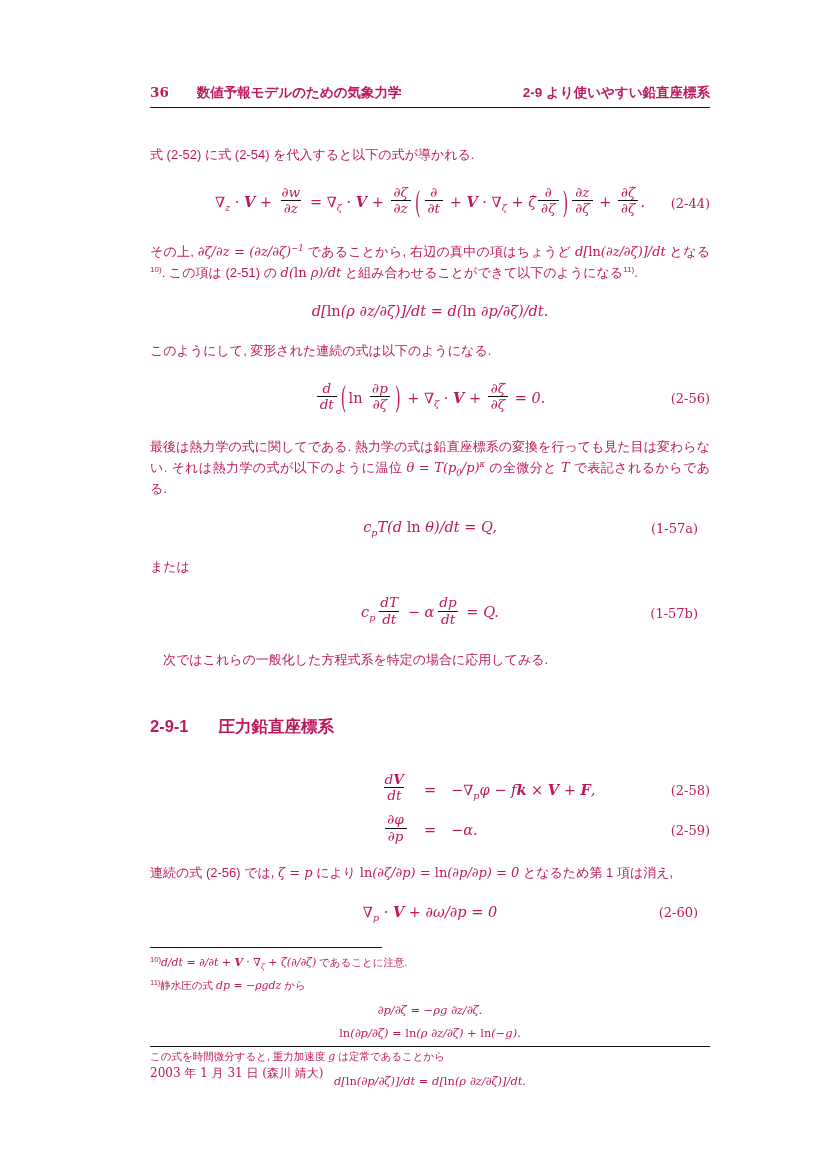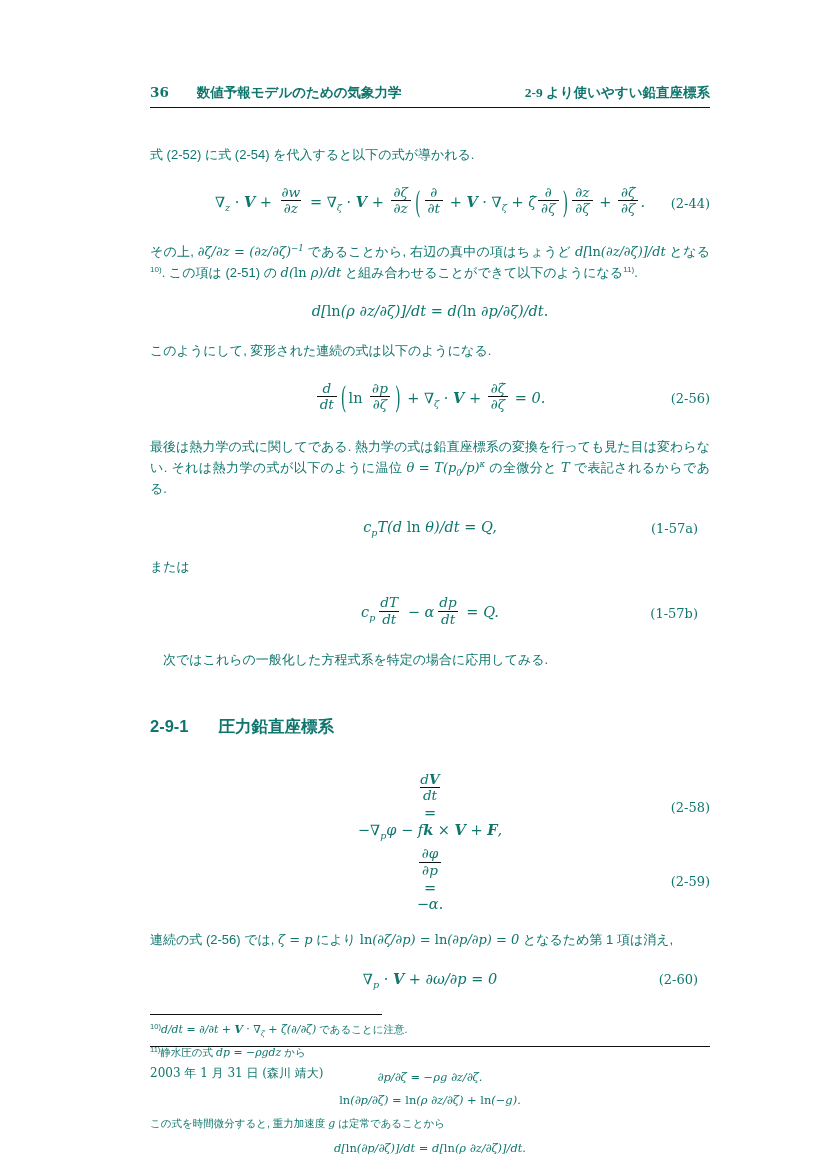--- a/index.html
+++ b/index.html
@@ -1,24 +1,24 @@
 <!DOCTYPE html>
 <html><head>
 <meta charset="utf-8">
 <style>
   html,body{margin:0;padding:0;background:#e9e9e9;}
-  .page{position:relative;width:826px;height:1169px;margin:0 auto;background:#ffffff;color:#0f766e;overflow:hidden;}
+  .page{position:relative;width:826px;height:1169px;margin:0 auto;background:#ffffff;color:#be185d;overflow:hidden;}
   .content{position:absolute;left:150px;width:560px;top:84px;}
 
   
   .pagehead{display:flex;align-items:baseline;border-bottom:1.5px solid #111;padding-bottom:5px;
             font-family:"Liberation Sans","DejaVu Sans",sans-serif;font-weight:bold;font-size:13.5px;}
   .pnum{font-family:"DejaVu Serif",serif;margin-right:28px;}
   .lhead{flex:1;}
-  .rhead{text-align:right;font-family:Liberation Serif, serif;}
+  .rhead{text-align:right;}
 
   
   .para{font-family:"Liberation Sans","DejaVu Sans",sans-serif;font-size:13px;line-height:1.62;
         text-align:justify;margin:12px 0;}
   .para.first{margin-top:36px;}
   .para.indent{text-indent:1em;}
   .fnref{font-size:0.62em;line-height:0;}
 
   
   .math{font-family:"DejaVu Serif",serif;font-style:italic;white-space:pre;}
@@ -35,21 +35,21 @@
 
   
   .eq-row{position:relative;display:block;text-align:center;margin:20px 12px;font-size:14.5px;}
   .eq-row .eq-body{display:inline-block;}
   .eq-num{position:absolute;right:0;top:50%;transform:translateY(-50%);
           font-family:"DejaVu Serif",serif;font-style:normal;font-size:13px;}
   .eq-tall{margin:22px 0;}
 
   
   .align{margin:16px 0;}
-  .align-row{position:relative;display:flex;align-items:center;margin:9px 0;font-size:14.5px;flex-direction:column;}
+  .align-row{position:relative;display:flex;align-items:center;margin:9px 0;font-size:14.5px;}
   .alhs{flex:1;text-align:right;}
   .arel{padding:0 15px;font-family:"DejaVu Serif",serif;}
   .arhs{flex:1;text-align:left;}
 
   
   .sec{font-family:"Liberation Sans","DejaVu Sans",sans-serif;font-weight:bold;font-size:16.5px;
        margin:46px 0 36px;}
   .sec .sec-title{margin-left:30px;}
 
   

